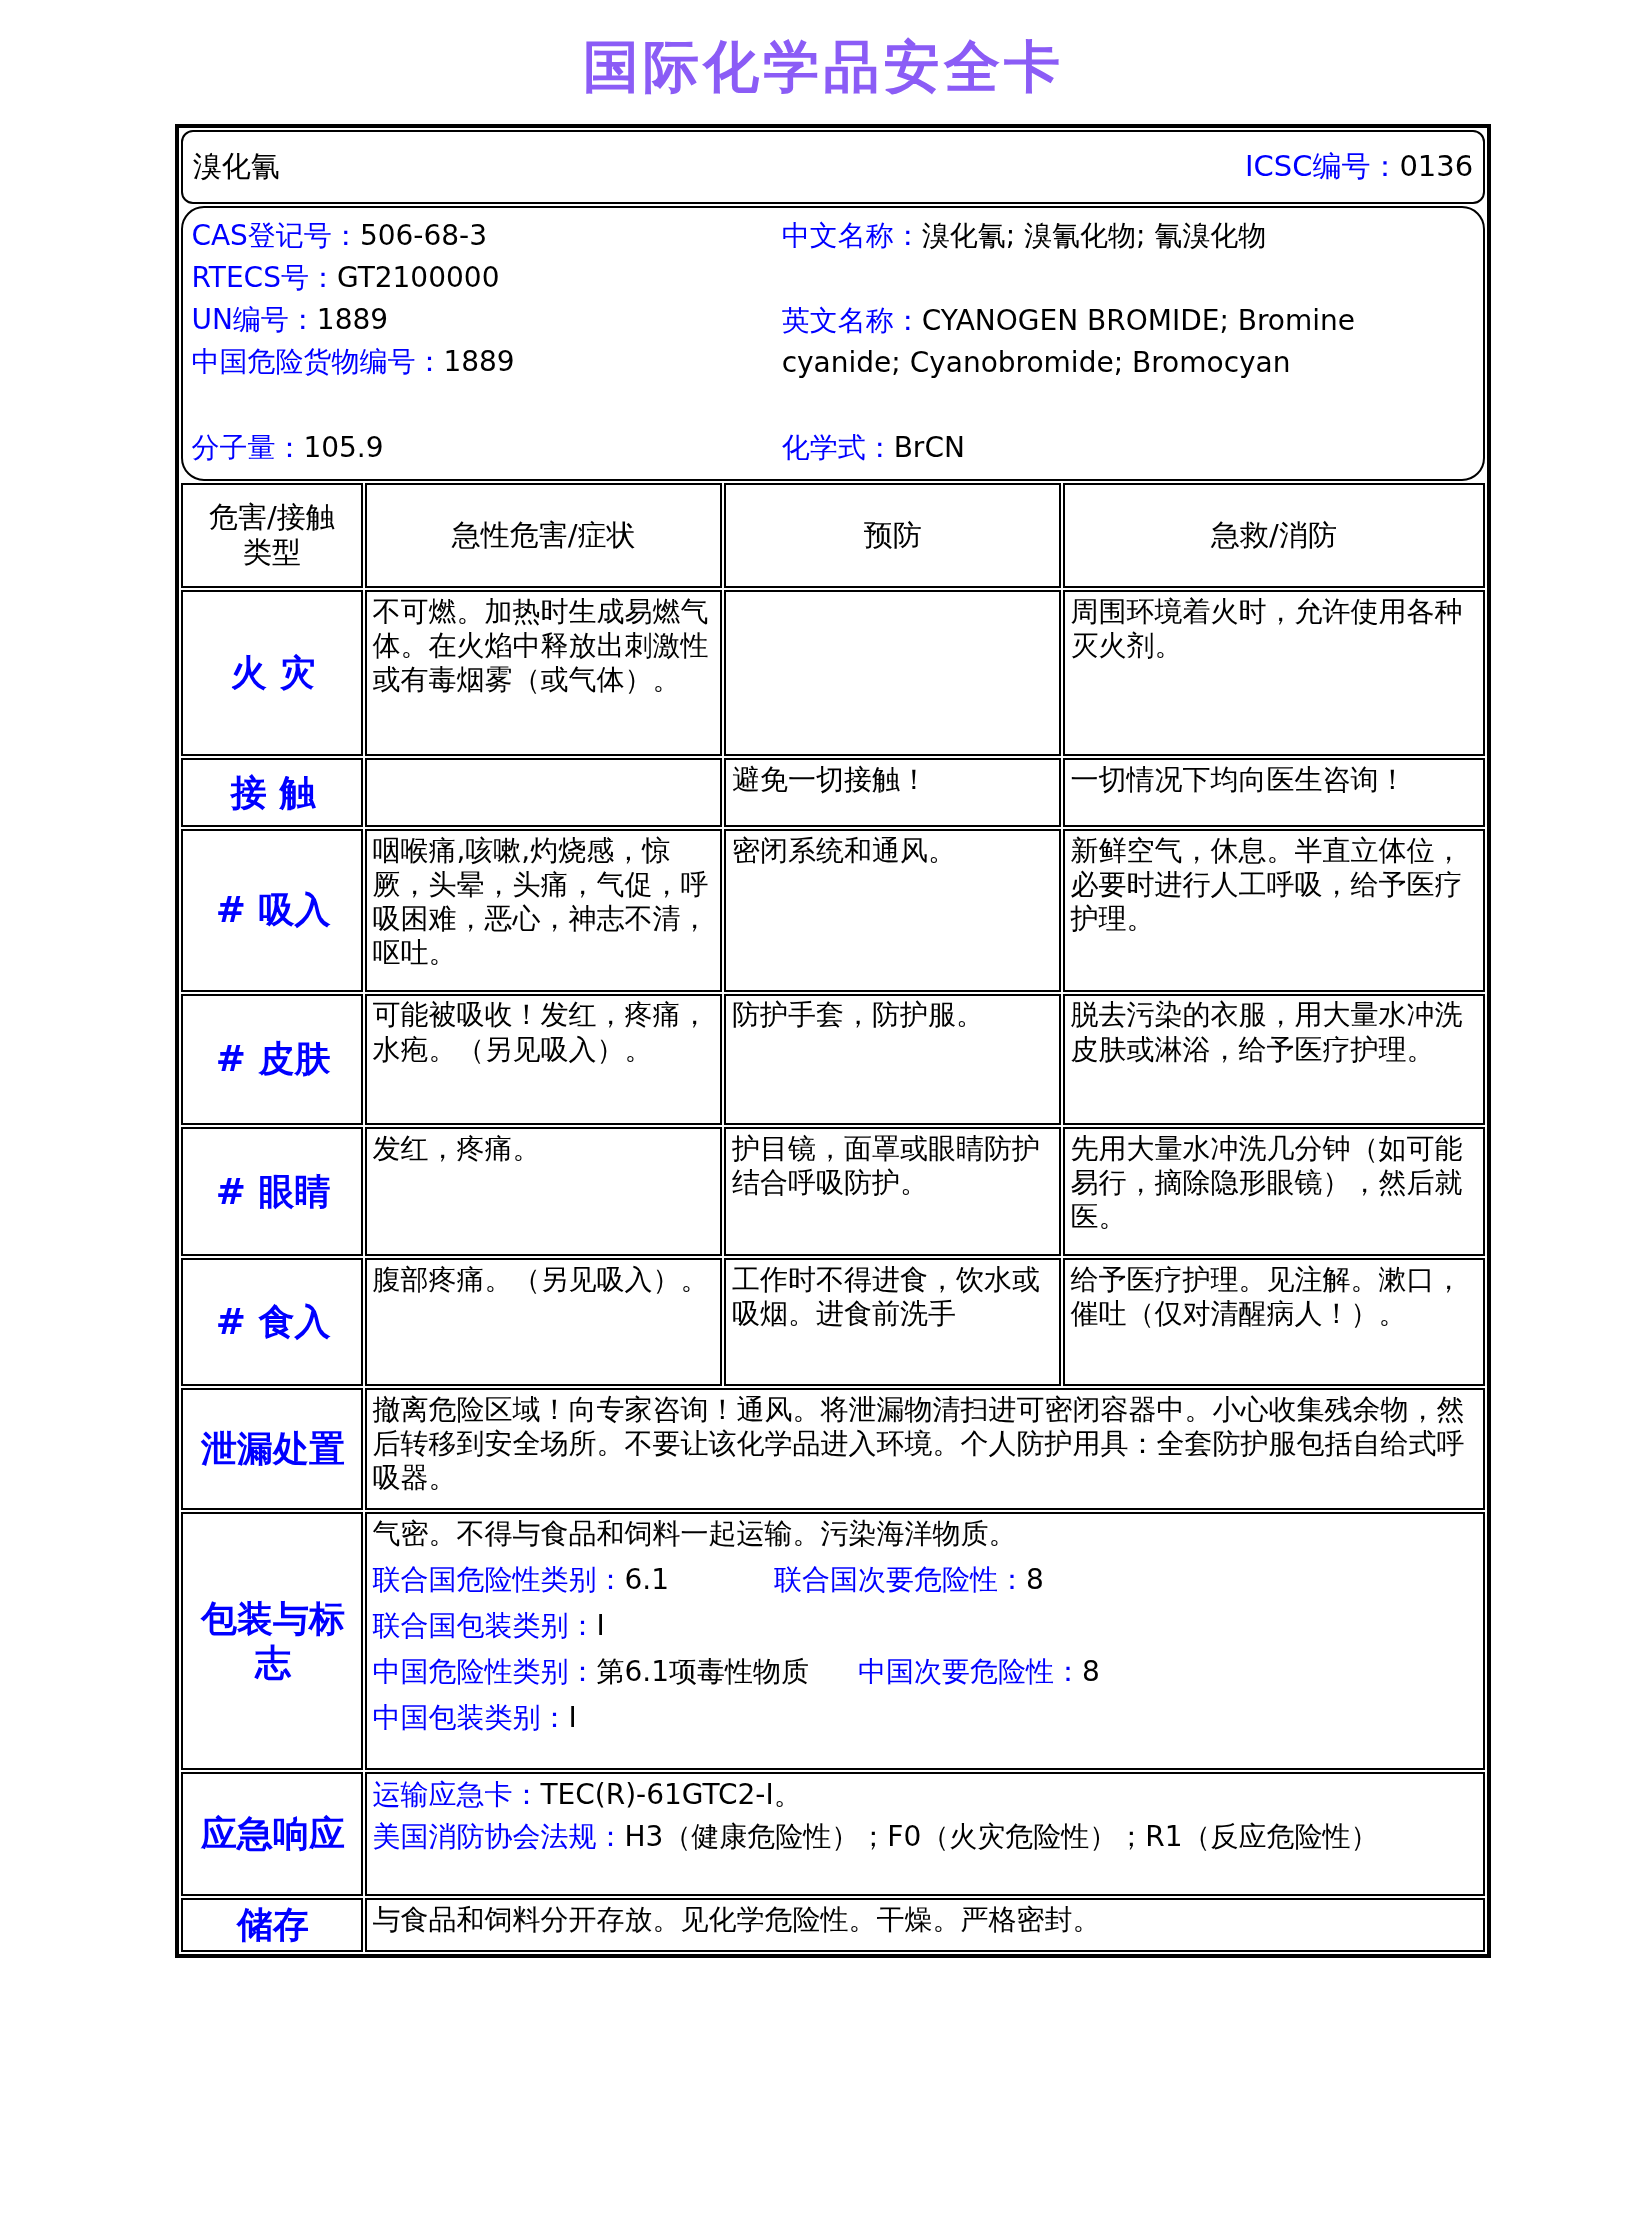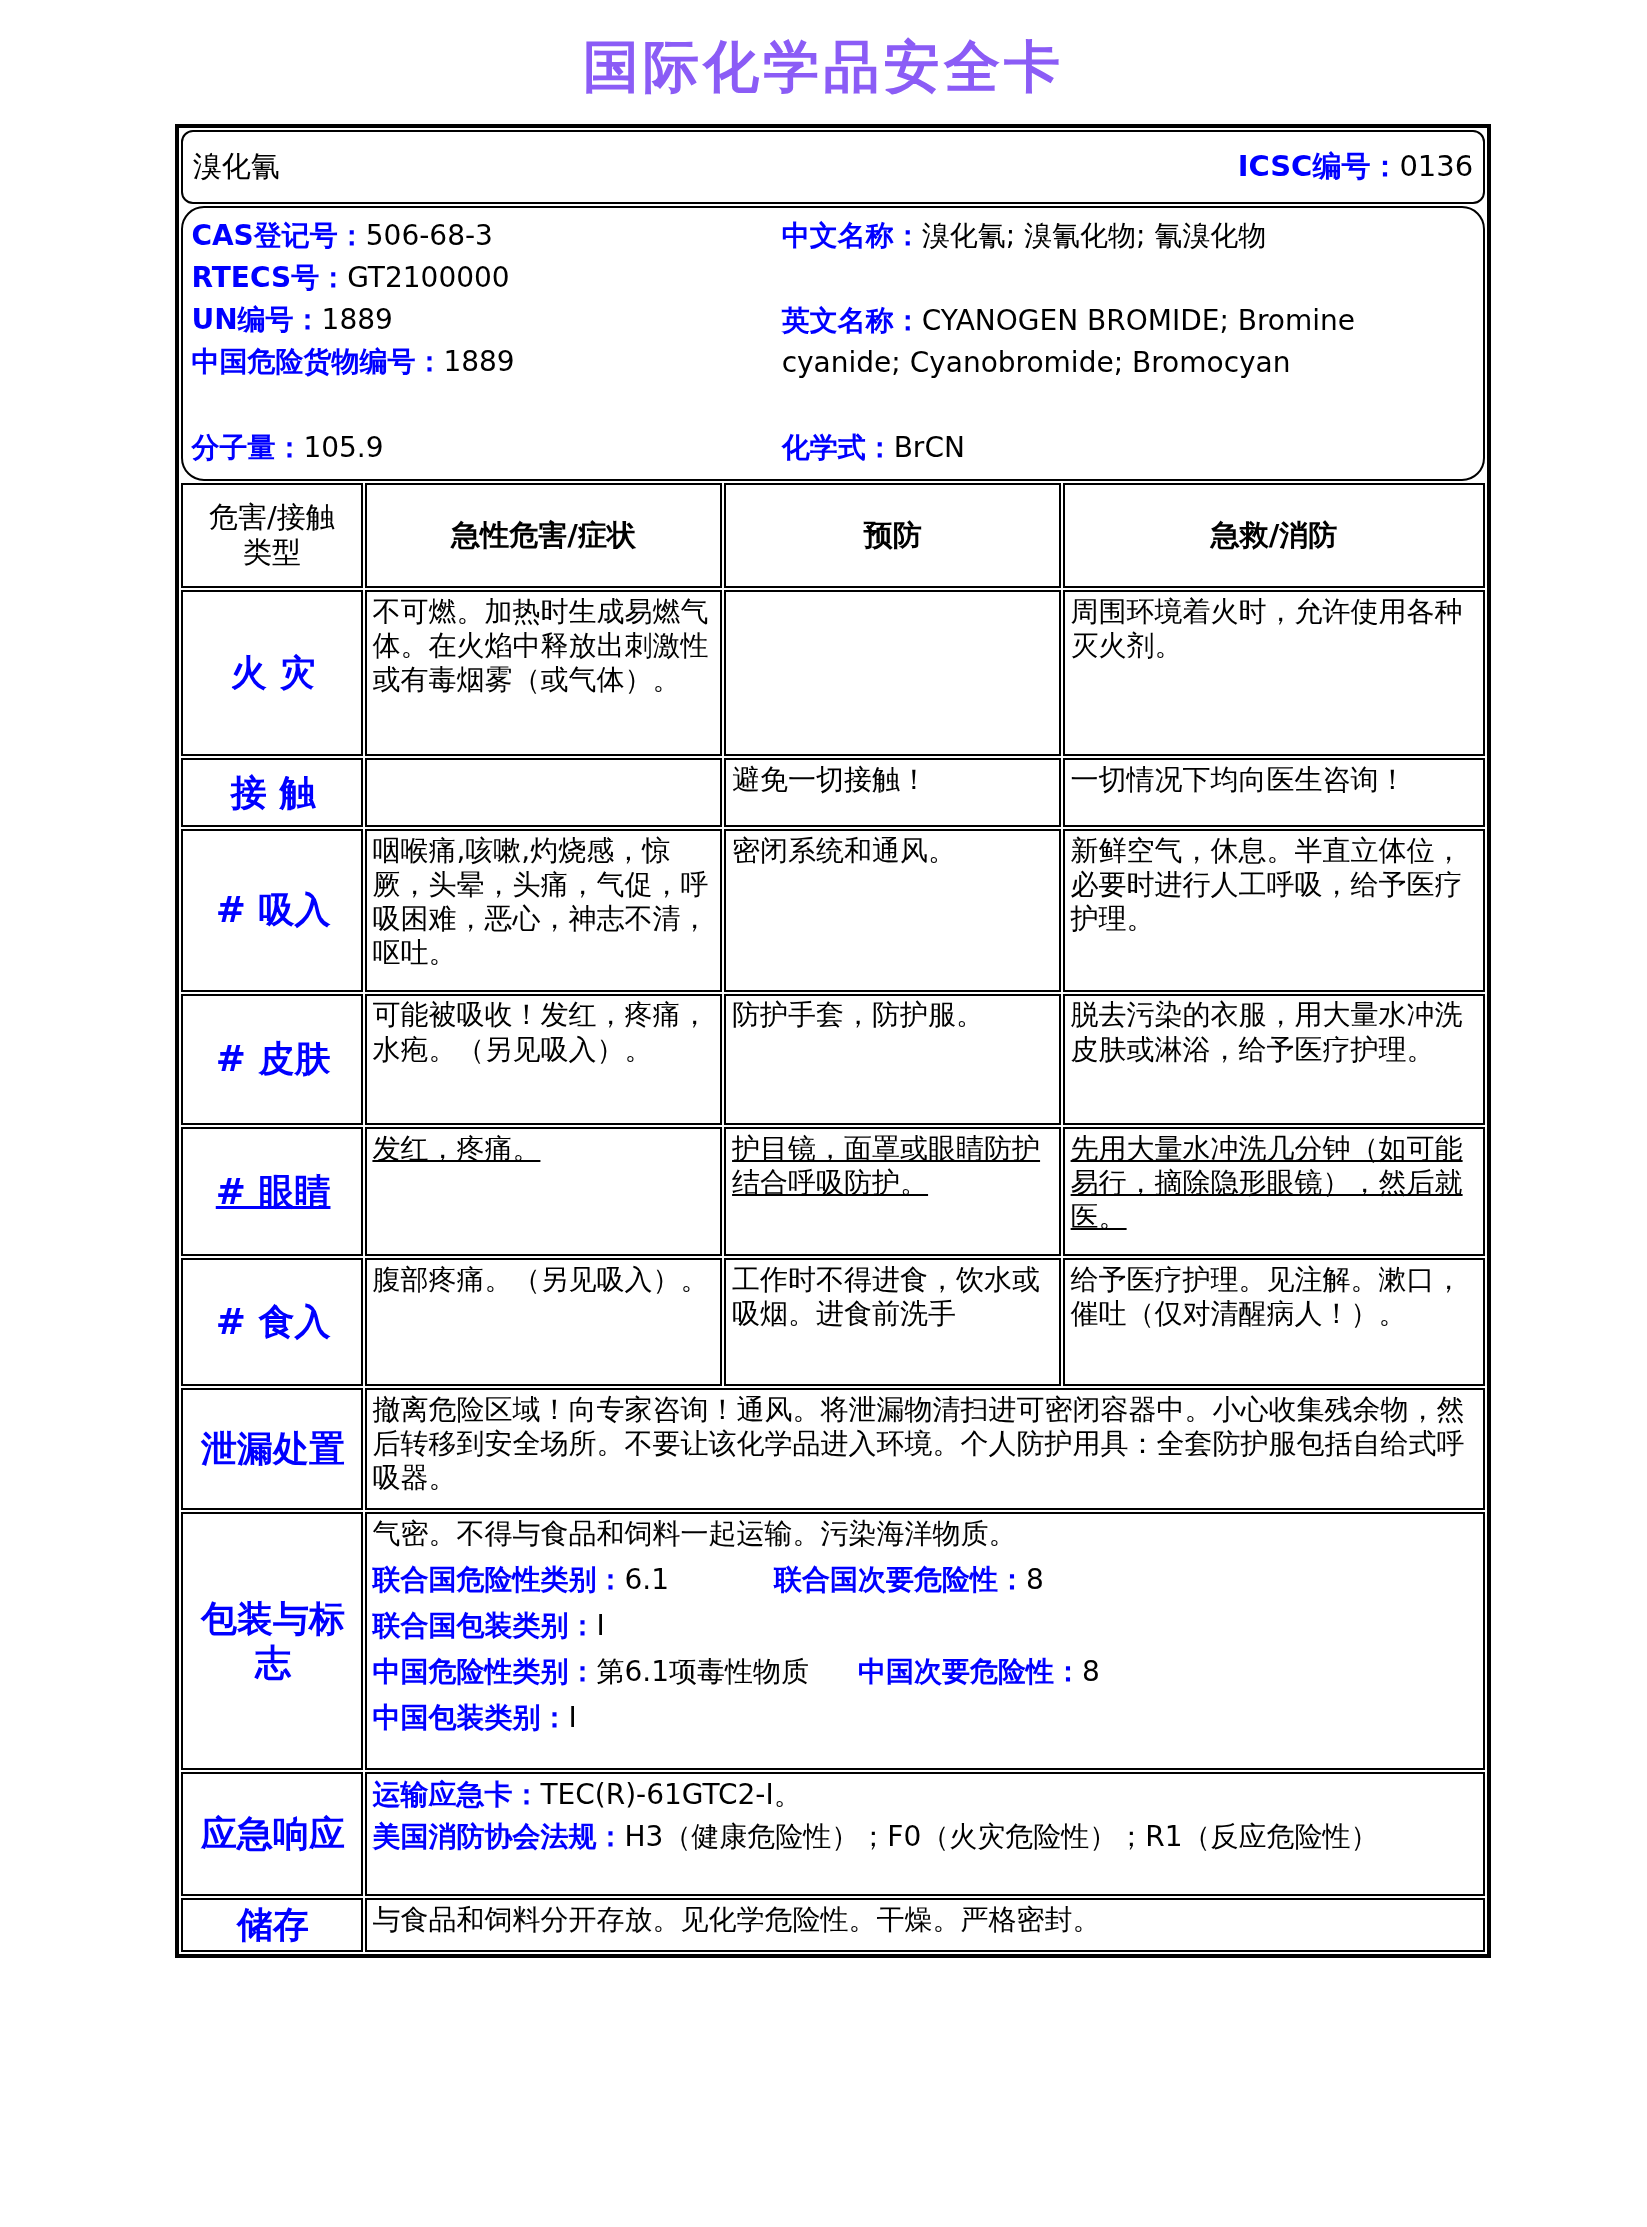--- a/index.html
+++ b/index.html
@@ -35,21 +35,21 @@
   }
   td.cell {
     border: 2.1px solid #000000;
     padding: 2.8px 5.6px;
     font-size: 28px;
     color: #000000;
     line-height: 1.22;
     vertical-align: top;
     overflow: hidden;
   }
-  .blue { color: #0000ff; font-weight: bold; }
+  .blue { color: #0000ff; font-weight: normal; }
   td.label-cell {
     text-align: center;
     vertical-align: middle;
     color: #0000ff;
     font-weight: bold;
     font-size: 36px;
     padding-left: 8px;
   }
   td.hdr-cell {
     text-align: center;
@@ -65,21 +65,21 @@
     padding: 5.6px 4.2px;
   }
   .r-head > td { height: 64px; vertical-align: middle; border-radius: 12px; }
   .r-id > td { height: 266px; border-radius: 23px; }
   .r-hdr > td { height: 95px; }
   .r-fire > td { height: 157px; }
   .r-expl > td { height: 52px; }
   .r-cont > td { height: 59px; }
   .r-inh > td { height: 153px; }
   .r-skin > td { height: 122px; }
-  .r-eye > td { height: 119px; text-decoration: underline; }
+  .r-eye > td { height: 119px; }
   .r-ing > td { height: 119px; }
   .r-spill > td { height: 112px; }
   .r-pack > td { height: 248px; }
   .r-emer > td { height: 115px; }
   .r-stor > td { height: 39px; }
   .id-grid {
     display: grid;
     grid-template-columns: 46% 54%;
     grid-template-rows: 1fr auto;
     height: 100%;

